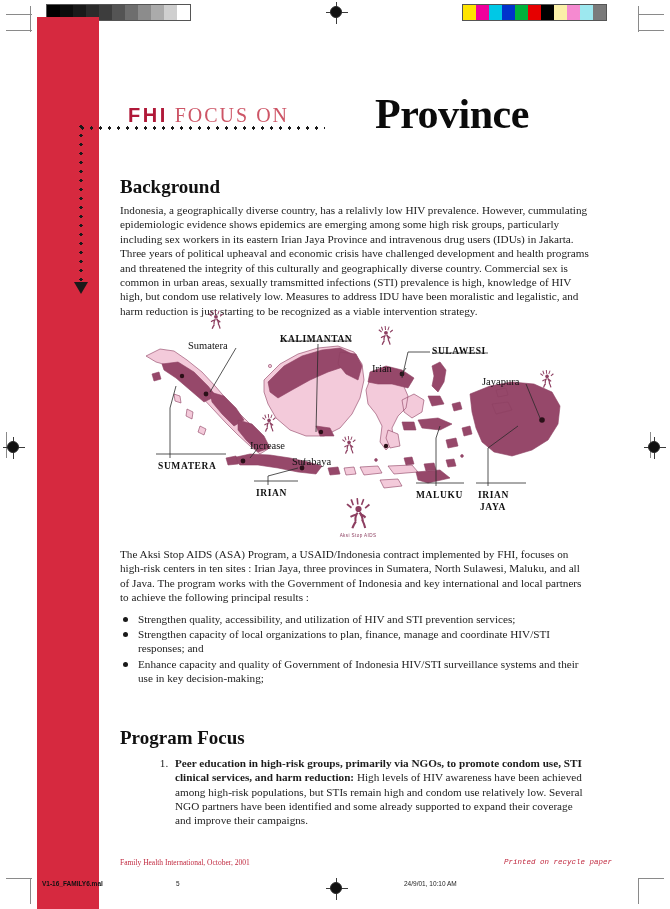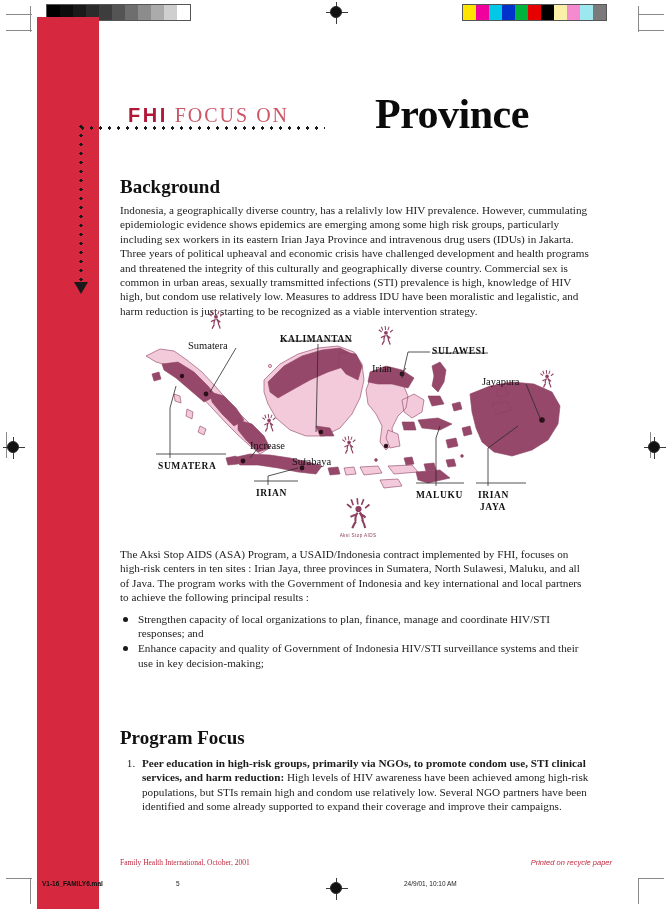--- a/index.html
+++ b/index.html
@@ -173,20 +173,21 @@
   ol.numlist {
     margin: 7px 0 0 0;
     padding-left: 18px;
   }
   ol.numlist li {
     font-family: "Liberation Serif", serif;
     font-size: 11.2px;
     line-height: 14.3px;
     color: #1c1c1c;
     padding-left: 4px;
+    margin-left: 33px;
   }
   ol.numlist li b { font-weight: bold; }
 
   
   .map-wrap {
     position: absolute;
     left: 140px; top: 308px;
     width: 430px; height: 240px;
   }
   .map-label {
@@ -209,21 +210,21 @@
   .footer-left {
     position: absolute;
     left: 120px; top: 858px;
     font-family: "Liberation Serif", serif;
     font-size: 7.5px;
     color: #c0293f;
   }
   .footer-right {
     position: absolute;
     right: 58px; top: 858px;
-    font-family: Liberation Sans, sans-serif;
+    font-family: Liberation Mono, monospace;
     font-style: italic;
     font-size: 7.5px;
     color: #c0293f;
     text-align: center;
   }
   .printbar {
     position: absolute;
     top: 880px; left: 0; width: 670px; height: 12px;
   }
   .printbar span {
@@ -532,20 +533,21 @@
             <path d="M4.6,5.4 L9,9 L8,10.4 L3.4,6.8 Z"></path>
             <path d="M25.8,5.8 L21.6,9.4 L22.6,10.8 L27,7.2 Z"></path>
           </g>
         </svg><div style="font-family:'Liberation Sans',sans-serif;font-size:4.6px;letter-spacing:0.4px;color:#8d3f61;margin-top:-1px;">Aksi Stop AIDS</div></div>
     </div>
 </div>
 
 <div class="sec-strategy">
   <p class="body-text">The Aksi Stop AIDS (ASA) Program, a USAID/Indonesia contract implemented by FHI, focuses on high-risk centers in ten sites : Irian Jaya, three provinces in Sumatera, North Sulawesi, Maluku, and all of Java.  The program works with the Government of Indonesia and key international and local partners to achieve the following principal results :</p>
   <ul class="bullets" id="strategy-bullets">
+      <li>Strengthen quality, accessibility, and utilization of HIV and STI prevention services;</li>
       <li>Strengthen capacity of local organizations to plan, finance, manage and coordinate HIV/STI responses; and</li>
       <li>Enhance capacity and quality of Government of Indonesia HIV/STI surveillance systems and their use in key decision-making;</li>
     </ul>
 </div>
 
 <div class="sec-program">
   <h2 class="section-head">Program Focus</h2>
   <ol class="numlist" id="program-items">
       <li><b>Peer education in high-risk groups, primarily via NGOs, to promote condom use, STI clinical services, and harm reduction:</b><span> High levels of HIV awareness have been achieved among high-risk populations, but STIs remain high and condom use relatively low.  Several NGO partners have been identified and some already supported to expand their coverage and improve their campaigns.</span></li>
     </ol>

